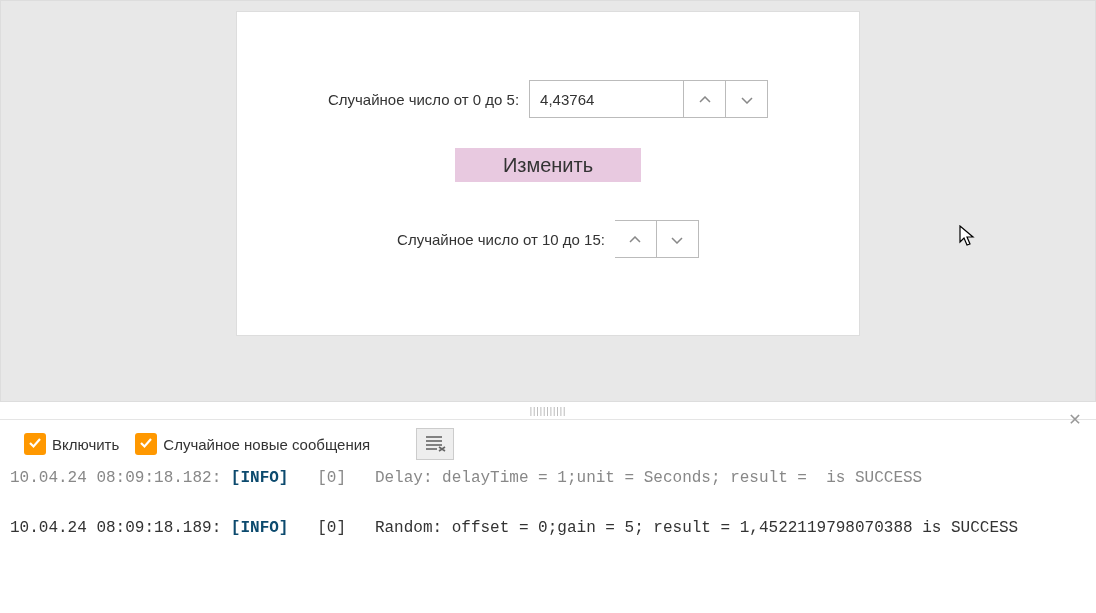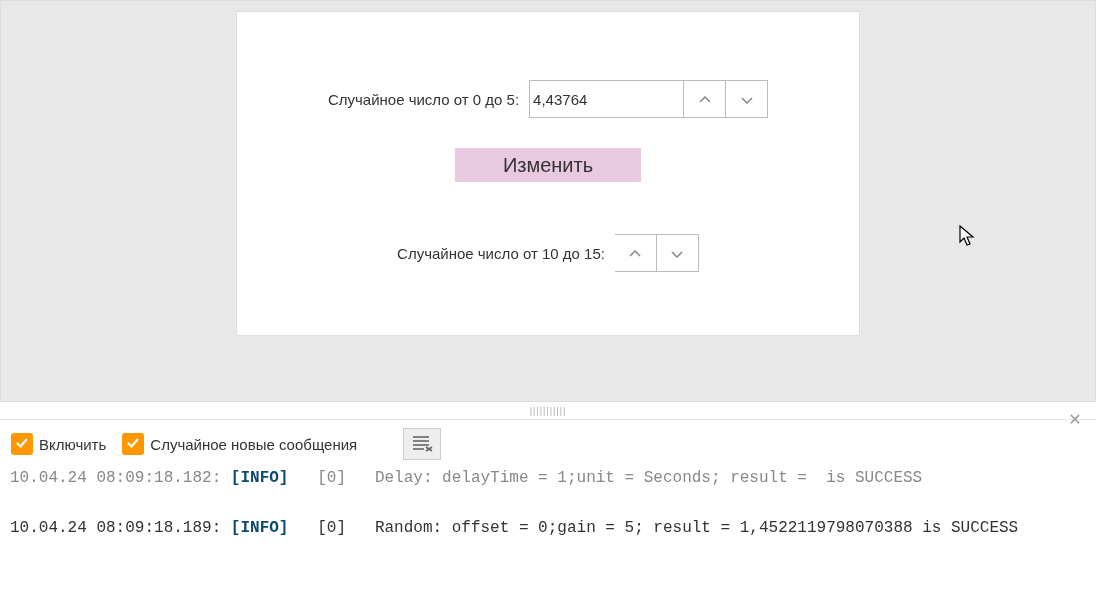--- a/index.html
+++ b/index.html
@@ -6,32 +6,32 @@
 body { margin: 0; font-family: "Segoe UI", Tahoma, sans-serif; font-size: 14px; color: #333; width: 1096px; height: 613px; overflow: hidden; background: #fff; position: relative; }
 
 .top-area { background: #e8e8e8; height: 401px; padding-top: 10px; border: 1px solid #ddd; border-bottom: none; }
 
 .panel { background: #fff; width: 624px; height: 325px; margin: 0 auto; padding-top: 68px; border: 1px solid #ddd; }
 
 .row { display: flex; align-items: center; justify-content: center; margin-bottom: 30px; }
 .row .label { margin-right: 10px; font-size: 15px; color: #333; }
 
 .numbox { display: flex; }
-.numbox input { width: 155px; height: 38px; border: 1px solid #bbb; padding: 0 3px; font-size: 15px; color: #333; outline: none; }
+.numbox input { width: 155px; height: 38px; border: 1px solid #bbb; padding: 0 10px; font-size: 15px; color: #333; outline: none; }
 .numbox .steppers { display: flex; }
 .numbox .step-btn { width: 42px; height: 38px; border: 1px solid #bbb; border-left: none; background: #fff; display: flex; align-items: center; justify-content: center; cursor: pointer; }
 .numbox .step-btn svg { width: 12px; height: 8px; }
 
-.change-row { display: flex; justify-content: center; margin-bottom: 52px; }
+.change-row { display: flex; justify-content: center; margin-bottom: 38px; }
 .change-btn { width: 186px; height: 34px; background: #e8c9e0; border: none; font-size: 20px; color: #333; cursor: pointer; font-family: inherit; }
 
 .divider-grip { height: 18px; background: #fff; display: flex; align-items: center; justify-content: center; color: #aaa; font-size: 9px; letter-spacing: 1px; border-top: 1px solid #ddd; cursor: row-resize; }
 
 .log-panel { background: #fff; height: 194px; border-top: 1px solid #e5e5e5; position: relative; }
-.log-toolbar { display: flex; align-items: center; padding: 8px 10px 6px 11px; gap: 6px; }
+.log-toolbar { display: flex; align-items: center; padding: 8px 10px 6px 24px; gap: 6px; }
 
 .chk { width: 22px; height: 22px; background: #ff9800; border-radius: 3px; display: flex; align-items: center; justify-content: center; cursor: pointer; flex-shrink: 0; }
 .chk svg { width: 14px; height: 14px; }
 .chk-label { font-size: 15px; color: #333; margin-right: 10px; }
 
 .clear-btn { width: 38px; height: 32px; background: #eee; border: 1px solid #ccc; margin-left: 30px; display: flex; align-items: center; justify-content: center; cursor: pointer; flex-shrink: 0; }
 .clear-btn svg { width: 22px; height: 18px; }
 
 .close-x { position: absolute; right: 12px; top: -10px; width: 18px; height: 18px; display: flex; align-items: center; justify-content: center; cursor: pointer; color: #999; font-size: 16px; }
 

